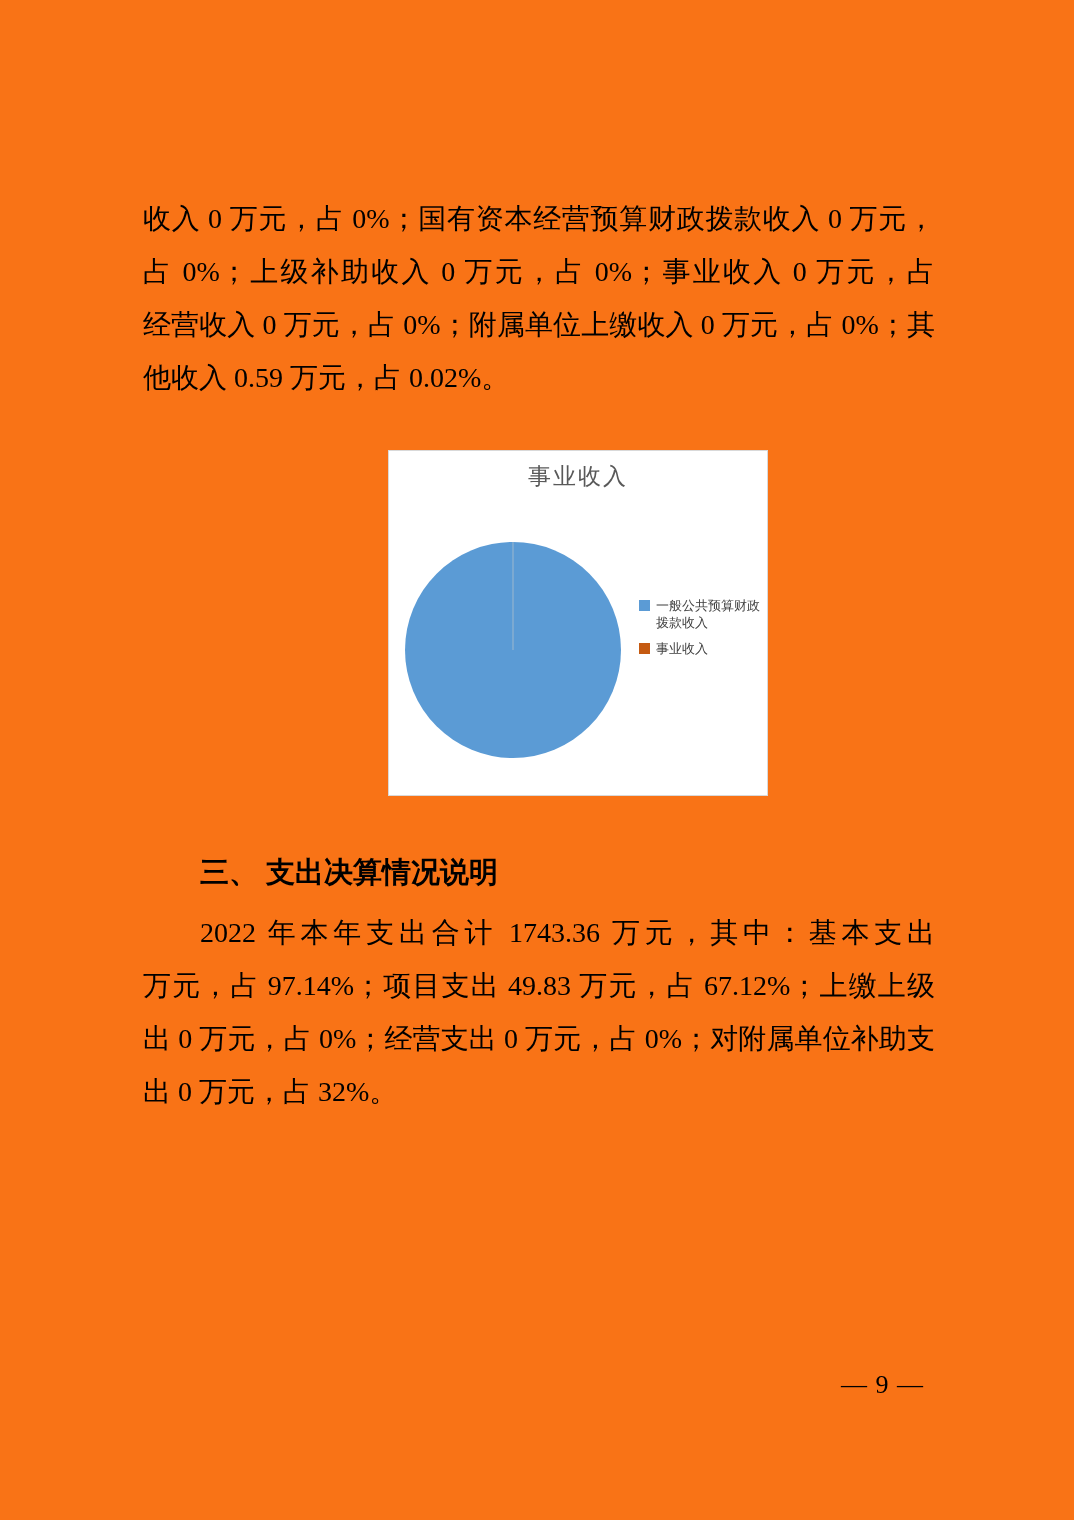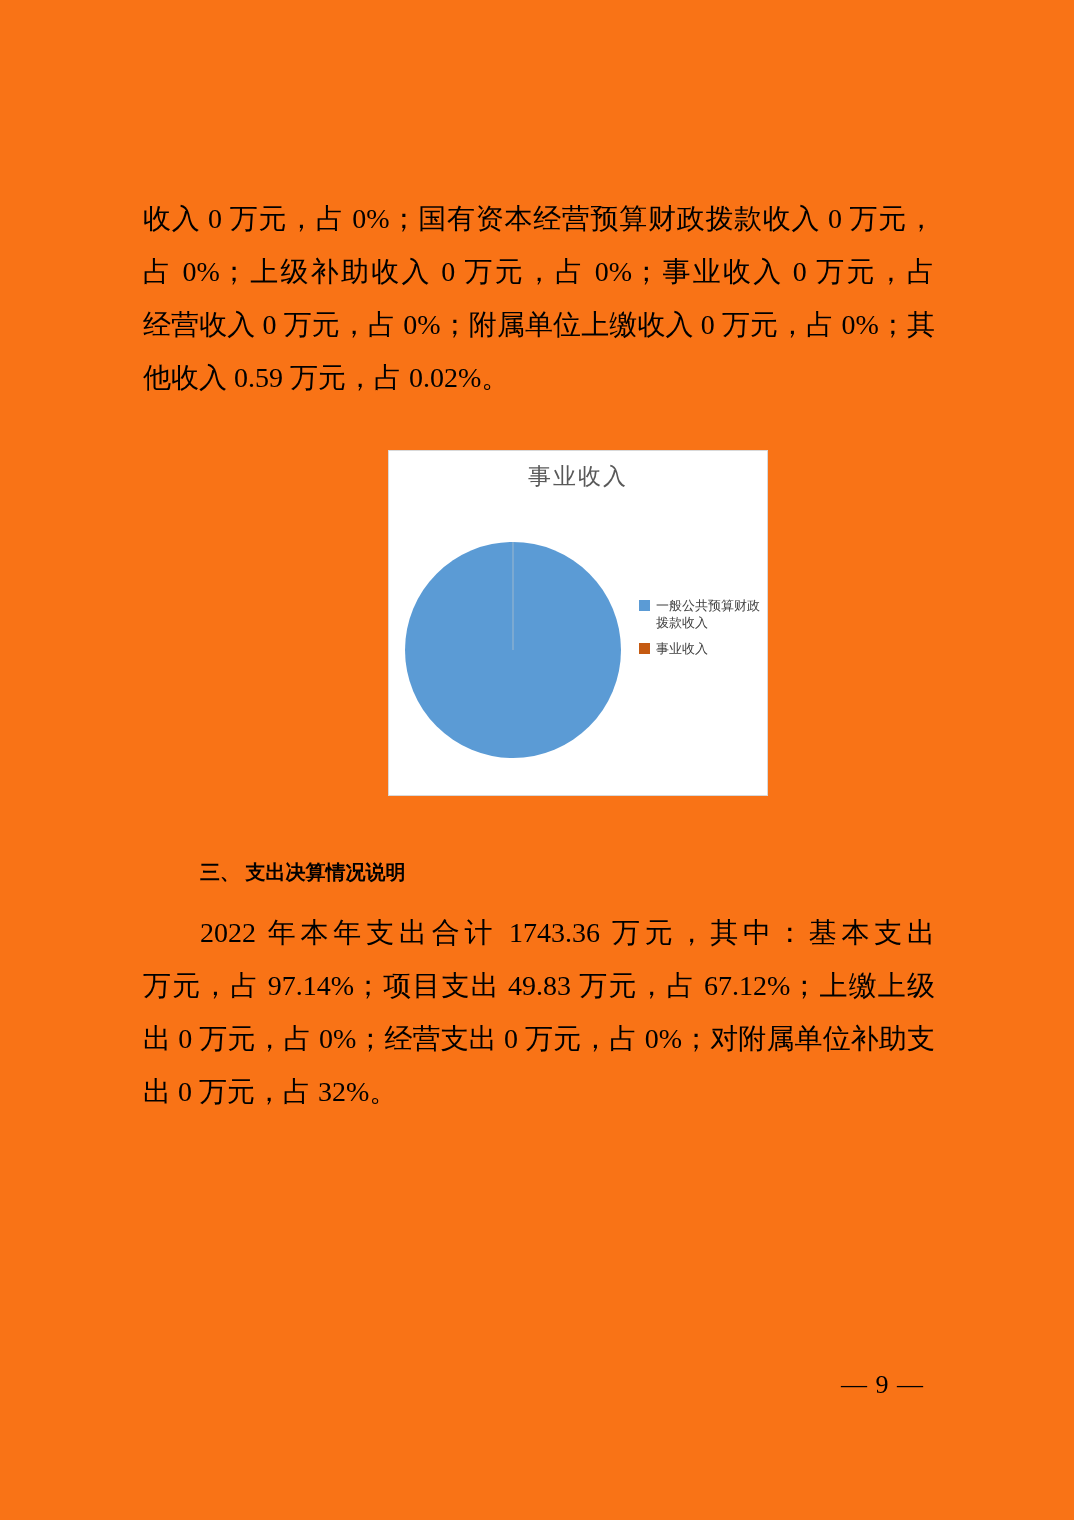--- a/index.html
+++ b/index.html
@@ -98,21 +98,21 @@
     font-size: 28px;
     color: #000000;
   }
   .section-heading {
     position: absolute;
     left: 200px;
     top: 854px;
     margin: 0;
     font-family: "Liberation Sans", "DejaVu Sans", sans-serif;
     font-weight: 700;
-    font-size: 20px;
+    font-size: 29px;
     line-height: 36px;
     color: #000000;
     text-align: center;
   }
   .page-number {
     position: absolute;
     top: 1370px;
     right: 150px;
     font-size: 26px;
     letter-spacing: 1px;

